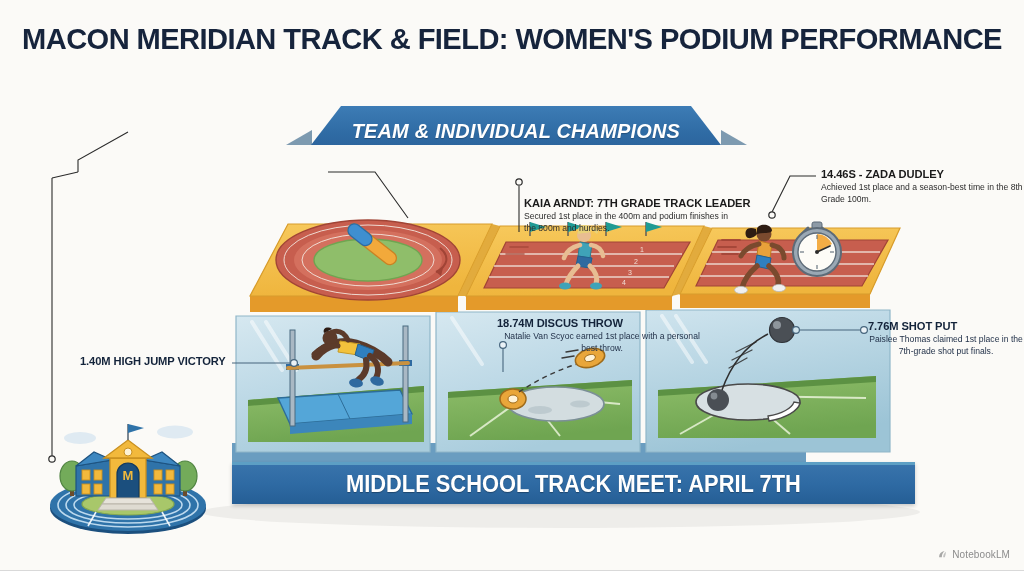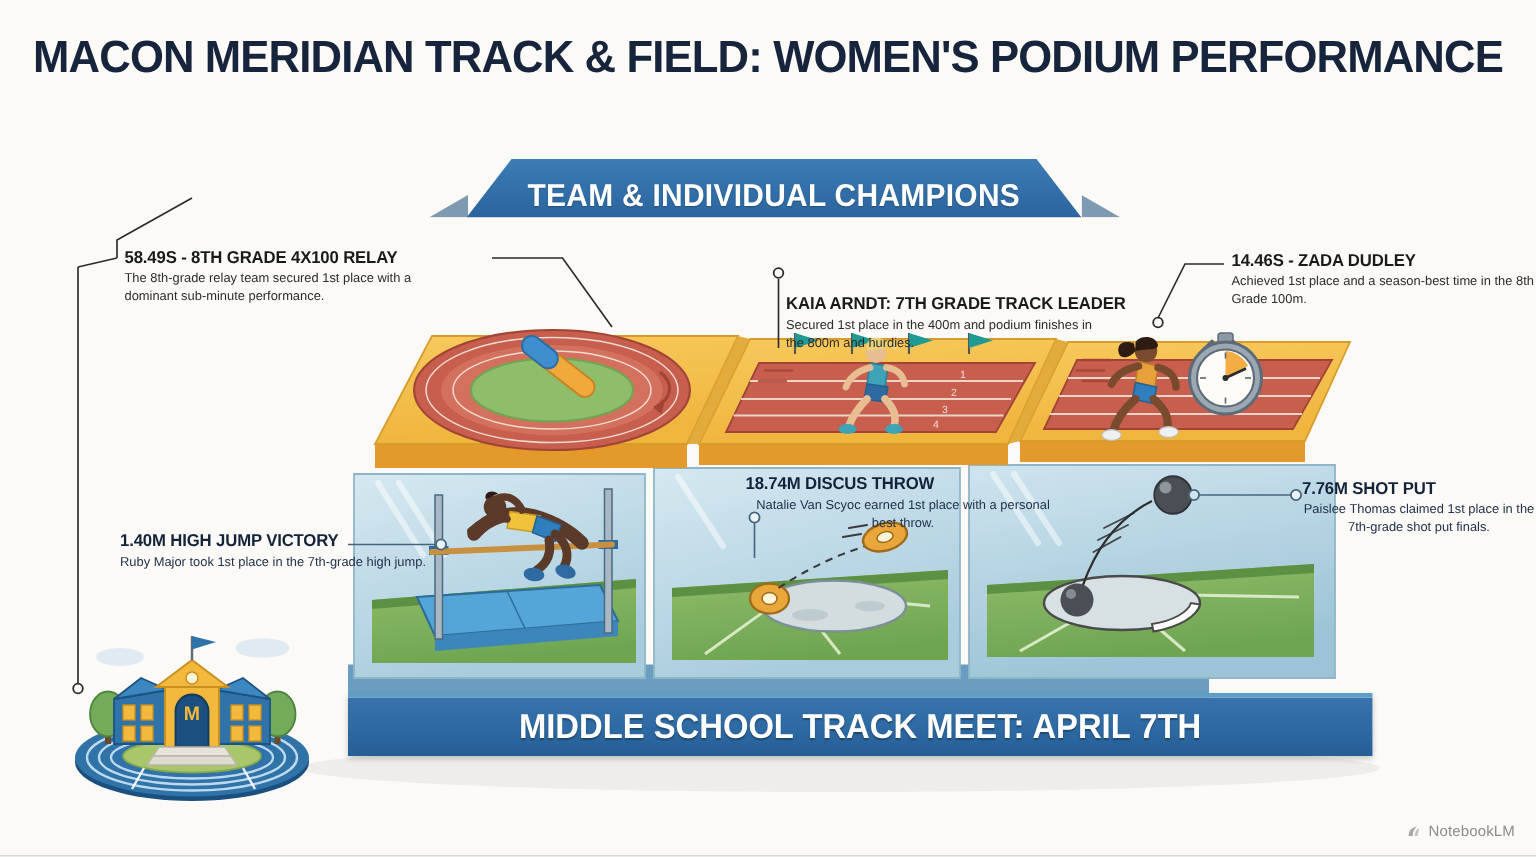--- a/index.html
+++ b/index.html
@@ -27,20 +27,21 @@
   }
 
   
   .ribbon-top {
     position:absolute;
     left:311px; top:106px; width:410px; height:50px;
     background:linear-gradient(180deg,#3d7cb5 0%,#2f6ba4 55%,#2a6099 100%);
     clip-path: polygon(30px 0, 380px 0, 410px 39px, 0 39px);
     display:flex; align-items:center; justify-content:center;
     box-shadow:0 2px 3px rgba(0,0,0,.18);
+    font-style:italic;
   }
   .ribbon-top .label {
     color:#fff; font-size:21px; font-weight:bold; letter-spacing:0.2px;
     transform:scaleX(0.95);
     text-shadow:0 1px 1px rgba(0,0,0,.25);
     white-space:nowrap;
   }
   .ribbon-wing {
     position:absolute; top:130px; height:15px; width:26px;
     background:#7d9ab0;
@@ -459,38 +460,33 @@
   <div class="ribbon-wing left"></div>
   <div class="ribbon-wing right"></div>
   <div class="ribbon-top">
     <span class="label">TEAM &amp; INDIVIDUAL CHAMPIONS</span>
   </div>
 
   <div class="ribbon-bottom">
     <span class="label">MIDDLE SCHOOL TRACK MEET: APRIL 7TH</span>
   </div>
 
-  <div class="callout c-relay">
-    <div class="headline">58.49S - 8TH GRADE 4X100 RELAY</div>
-    <div class="body">The 8th-grade relay team secured 1st place with a dominant sub-minute performance.</div>
-  </div>
 
   <div class="callout c-kaia">
     <div class="headline">KAIA ARNDT: 7TH GRADE TRACK LEADER</div>
     <div class="body">Secured 1st place in the 400m and podium finishes in the 800m and hurdies.</div>
   </div>
 
   <div class="callout c-zada">
     <div class="headline">14.46S - ZADA DUDLEY</div>
     <div class="body">Achieved 1st place and a season-best time in the 8th Grade 100m.</div>
   </div>
 
   <div class="callout light c-highjump">
     <div class="headline">1.40M HIGH JUMP VICTORY</div>
-    <div class="body">Ruby Major took 1st place in the 7th-grade high jump.</div>
   </div>
 
   <div class="callout light c-discus">
     <div class="headline">18.74M DISCUS THROW</div>
     <div class="body">Natalie Van Scyoc earned 1st place with a personal best throw.</div>
   </div>
 
   <div class="callout light c-shotput">
     <div class="headline">7.76M SHOT PUT</div>
     <div class="body">Paislee Thomas claimed 1st place in the 7th-grade shot put finals.</div>

